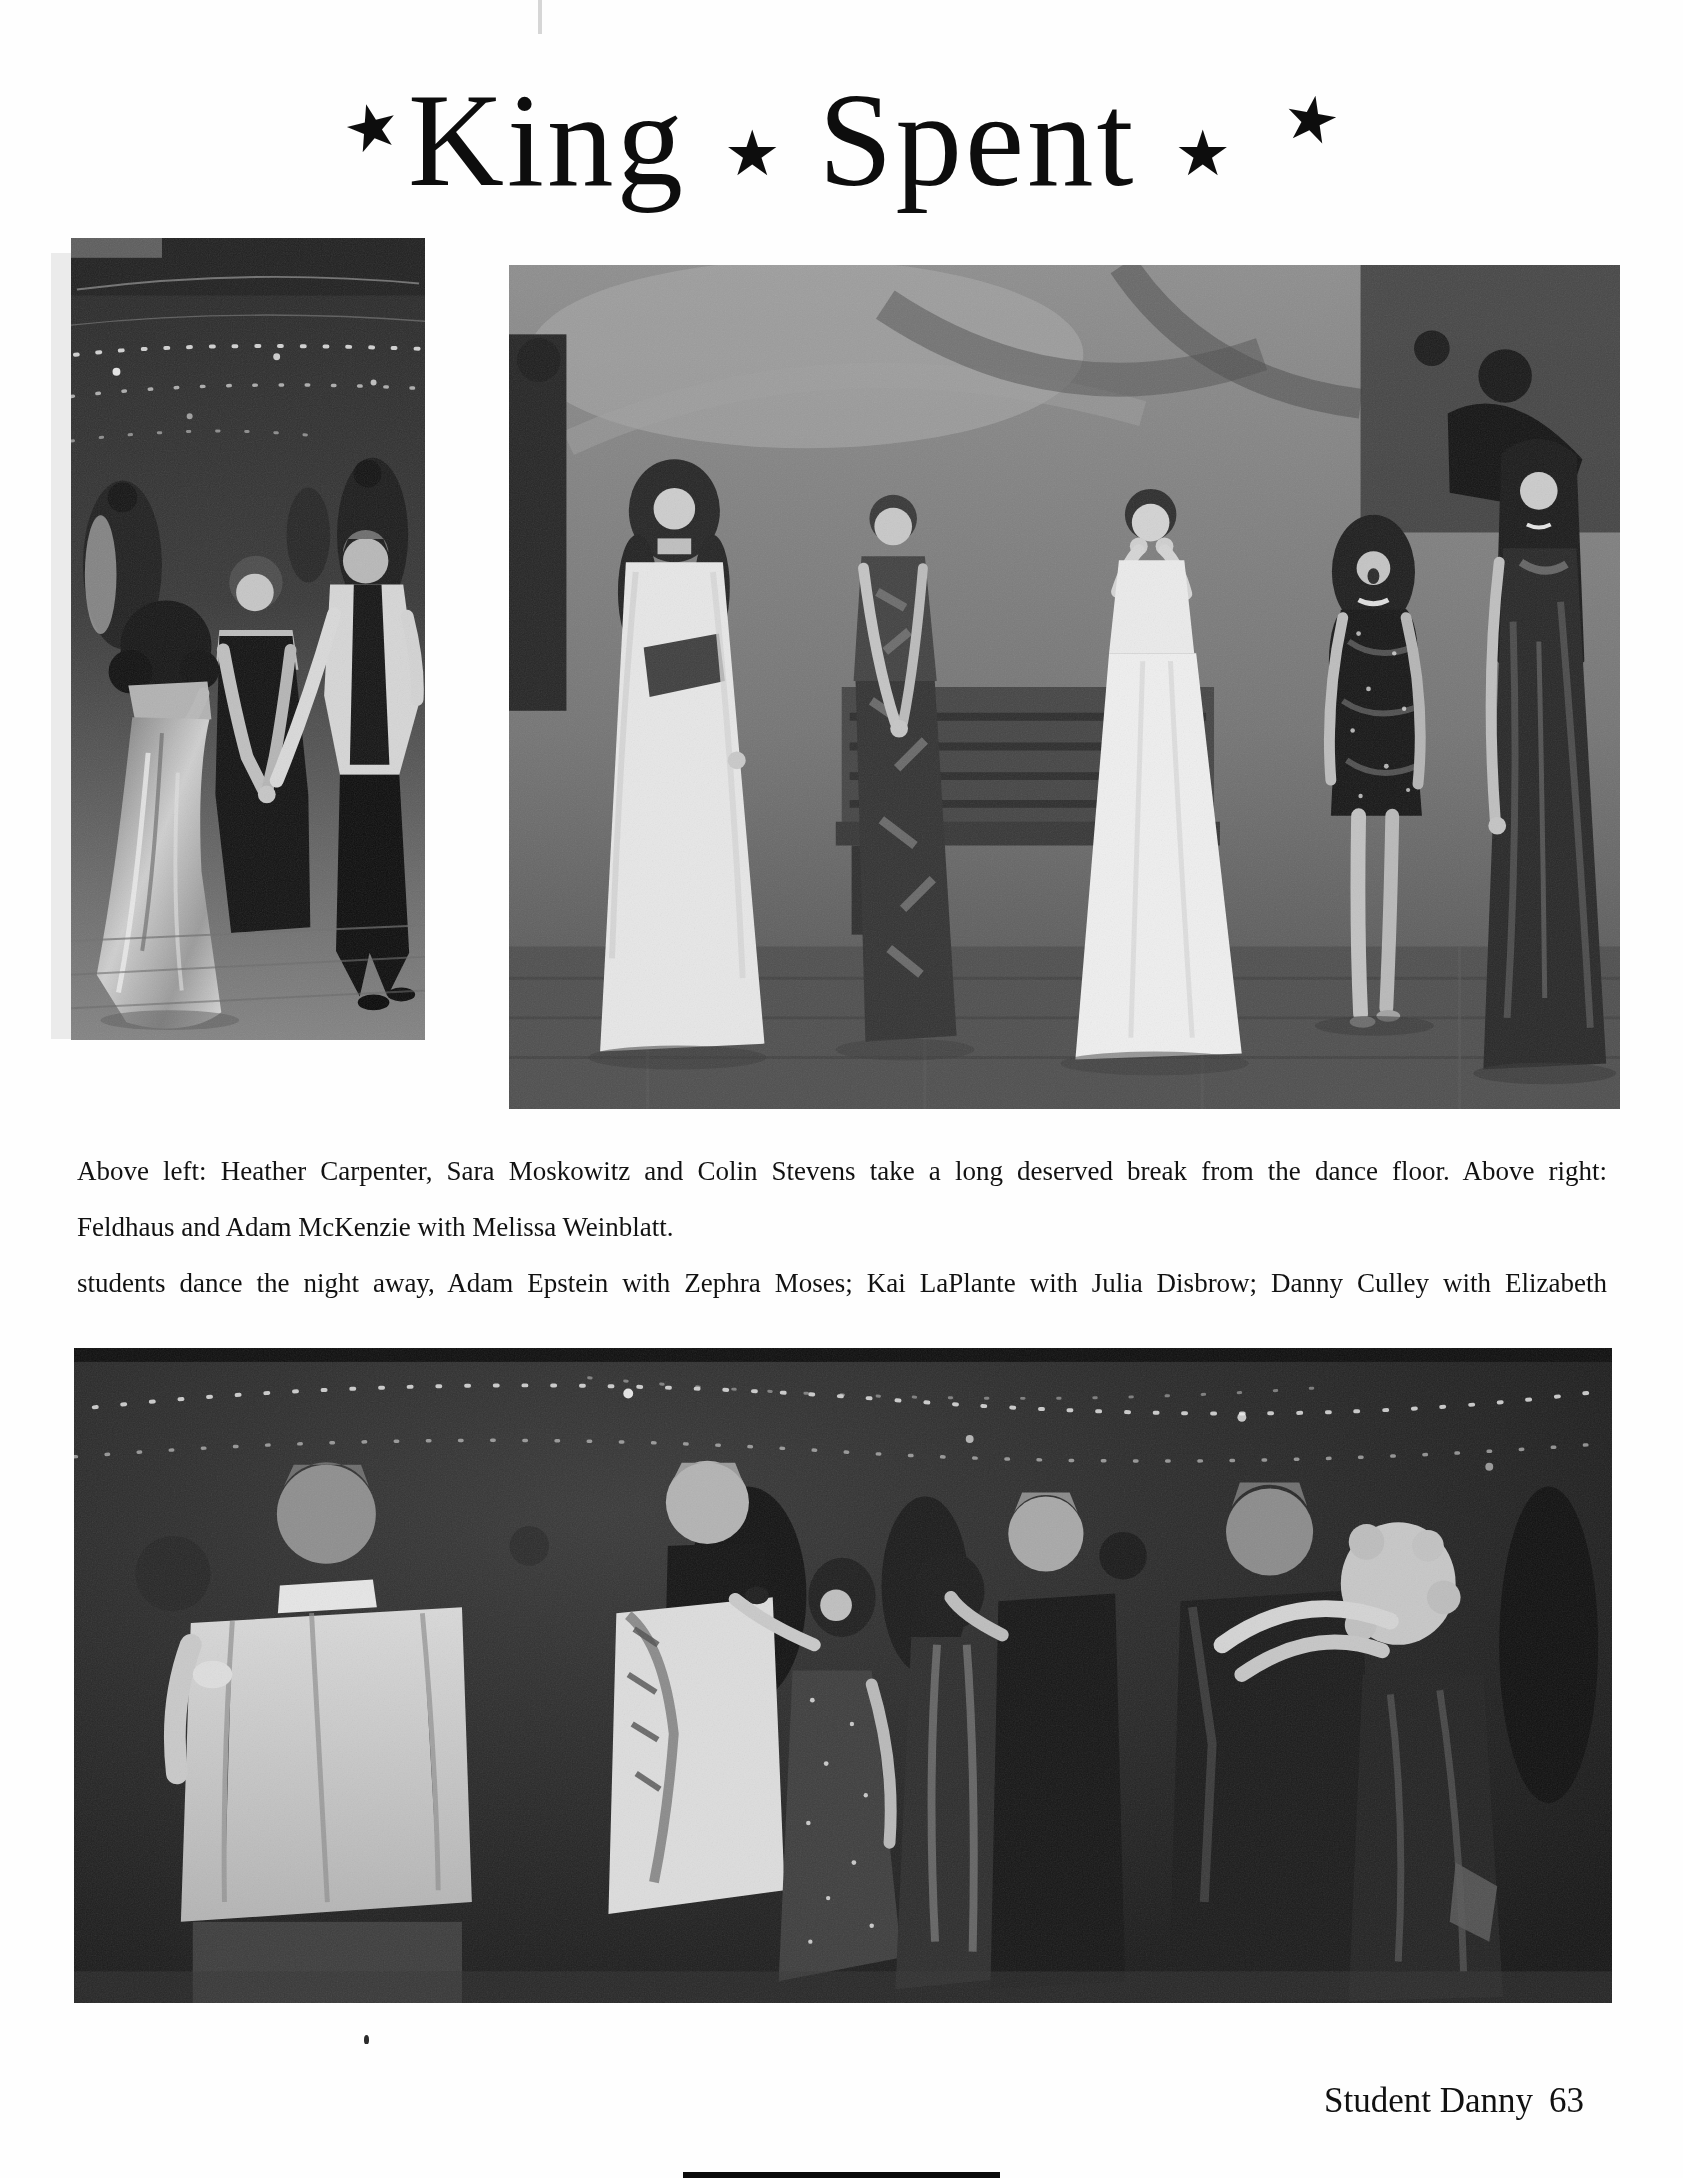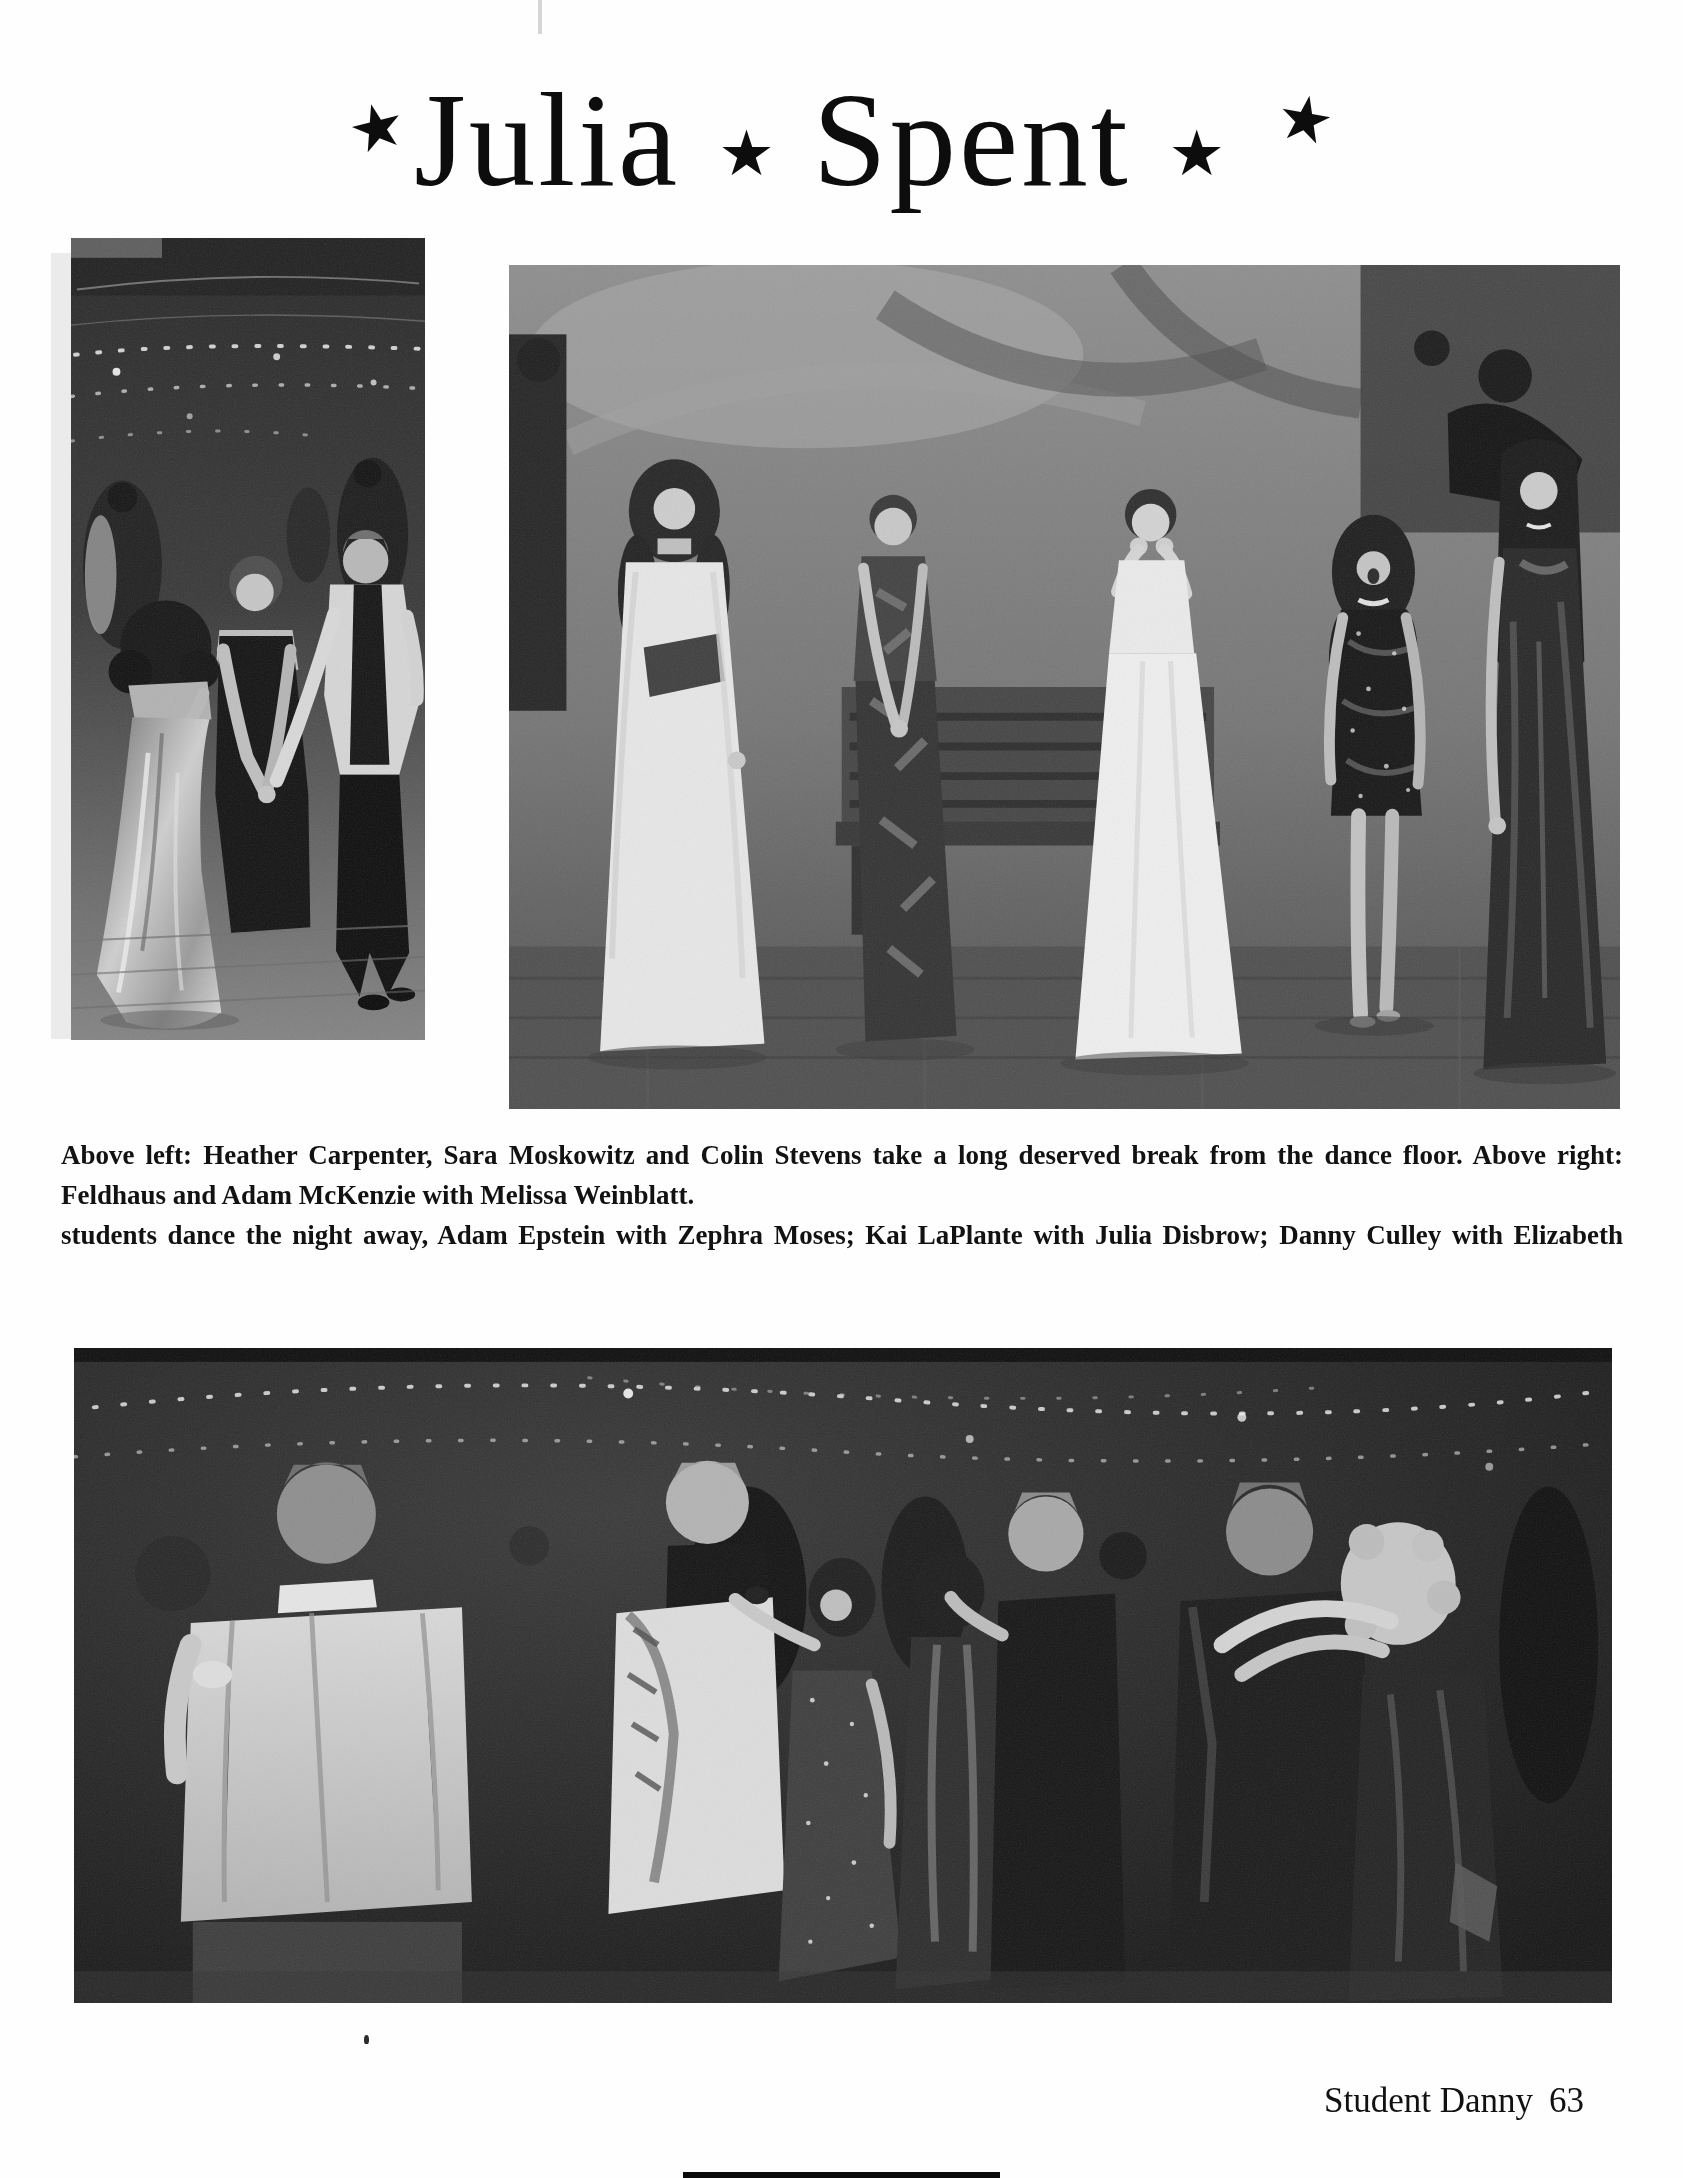--- a/index.html
+++ b/index.html
@@ -21,40 +21,40 @@
   
   figure.photo{position:absolute; margin:0; padding:0; background:#303030; overflow:hidden;}
   figure.photo svg{display:block; width:100%; height:100%;}
   .photo-top-left {left:71px;  top:238px;  width:354px;  height:802px;}
   .photo-top-right{left:509px; top:265px;  width:1111px; height:844px;}
   .photo-bottom   {left:74px;  top:1348px; width:1538px; height:655px;}
   .scan-strip{position:absolute; left:51px; top:253px; width:20px; height:786px; background:#ebebeb;}
   
   .caption{position:absolute; left:61px; top:1135px; width:1562px;}
   .cap-line{
-    margin:0; font-size:27px; line-height:40px; color:#121212;
-    text-align:justify; text-align-last:justify; overflow:hidden; max-height:40px;font-weight:bold;
+    margin:16px; font-size:27px; line-height:40px; color:#121212;
+    text-align:justify; text-align-last:justify; overflow:hidden; max-height:40px;
   }
   .cap-line.last{text-align-last:left;}
   
   .footer{position:absolute; top:2081px; right:99px; font-size:35px; color:#111; white-space:nowrap;}
   .footer .pagenum{margin-left:16px;}
   
   .speck{position:absolute; left:364px; top:2035px; width:5px; height:9px; background:#2c2c2c; border-radius:50% 50% 40% 40%;}
   .top-tick{position:absolute; left:538px; top:0; width:4px; height:34px; background:#d6d6d6;}
   .bottom-bar{position:absolute; left:683px; bottom:0; width:317px; height:6px; background:#0b0b0b;}
 </style>
 </head>
 <body>
 
 <div class="page">
 
   <h1 class="title">
       <span class="star star-lead">★</span>
-      <span>Julia</span>
+      <span>King</span>
       <span class="star star-mid">★</span>
       <span>Spent</span>
       <span class="star star-mid">★</span>
       <span class="star star-trail">★</span>
     </h1>
 
   <div class="scan-strip"></div>
 
   <figure class="photo photo-top-left" role="img" aria-label="Heather Carpenter, Sara Moskowitz and Colin Stevens taking a break on the dance floor under string lights">
     <svg viewBox="0 0 358 810" preserveAspectRatio="none" aria-hidden="true">

